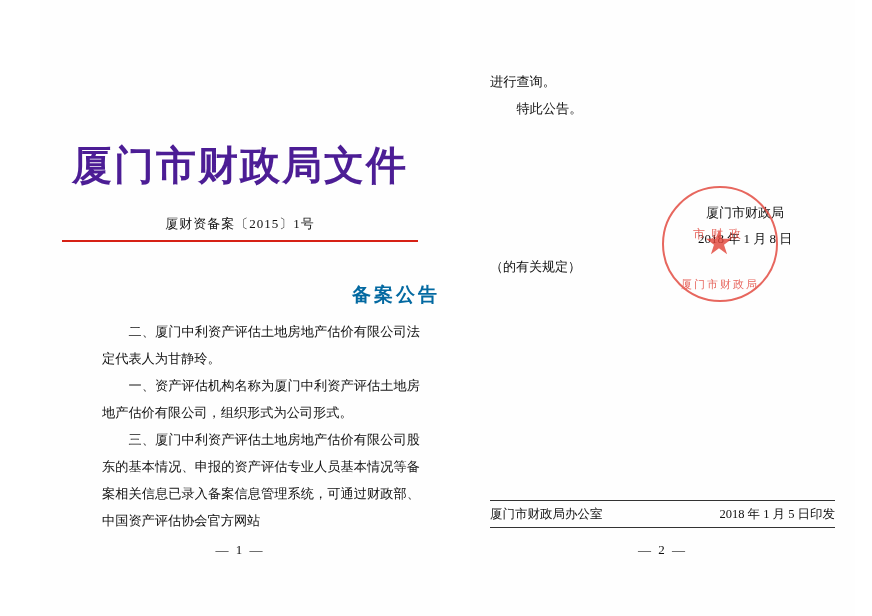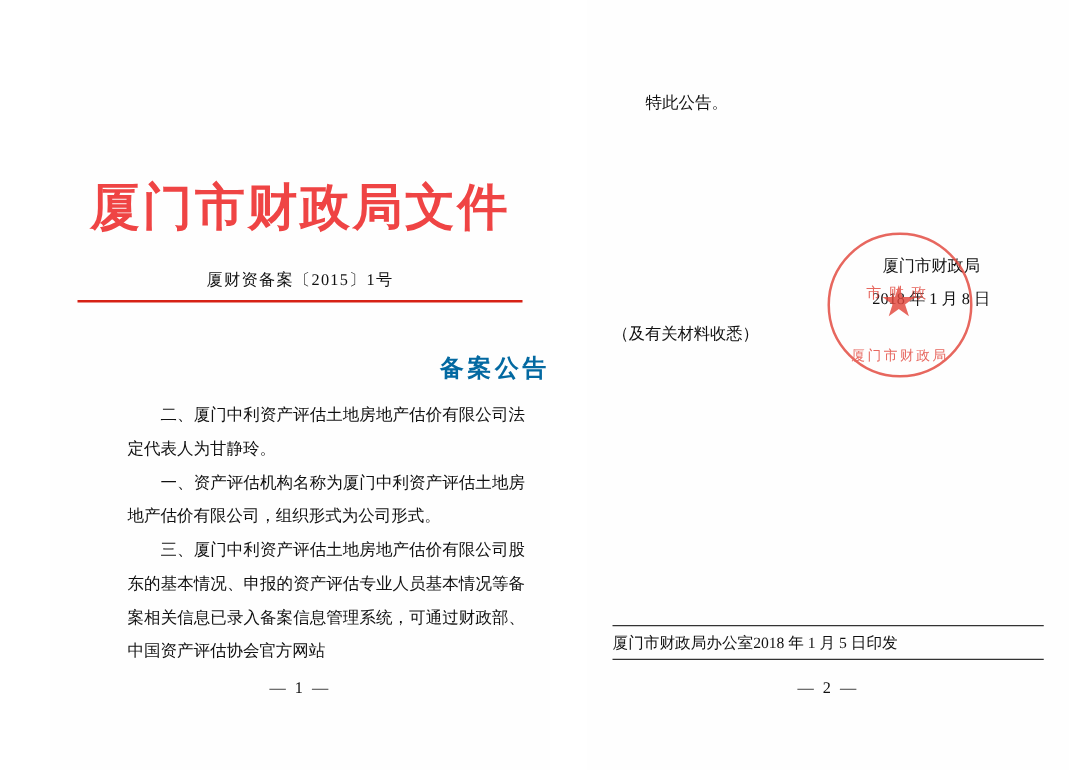--- a/index.html
+++ b/index.html
@@ -35,21 +35,21 @@
     left: 470px;
     width: 385px;
     height: 616px;
   }
   .doc-title {
     position: absolute;
     top: 138px;
     left: 0;
     width: 400px;
     text-align: center;
-    color: #ef4444;
+    color: #4c1d95;
     font-family: "Liberation Serif", "DejaVu Serif", serif;
     font-weight: bold;
     font-size: 40px;
     letter-spacing: 2px;
     white-space: nowrap;
   }
   .doc-number {
     position: absolute;
     top: 215px;
     left: 0;
@@ -190,20 +190,21 @@
     width: 345px;
     height: 1px;
     background: #333;
   }
   .footer-row {
     position: absolute;
     top: 506px;
     left: 20px;
     width: 345px;
     display: flex;
+    justify-content: space-between;
     font-size: 12.5px;
     color: #111;
   }
   .footer-rule2 {
     position: absolute;
     top: 527px;
     left: 20px;
     width: 345px;
     height: 1px;
     background: #333;
@@ -229,35 +230,36 @@
       <p>一、资产评估机构名称为厦门中利资产评估土地房地产估价有限公司，组织形式为公司形式。</p>
       <p>三、厦门中利资产评估土地房地产估价有限公司股东的基本情况、申报的资产评估专业人员基本情况等备案相关信息已录入备案信息管理系统，可通过财政部、中国资产评估协会官方网站</p>
     </div>
 
     <div class="page-num">— 1 —</div>
   </div>
 
   <div class="sheet sheet-right">
 
     <div class="body-right">
+      <p class="noindent">进行查询。</p>
       <p>特此公告。</p>
     </div>
 
     <div class="signature-block">
       <div>厦门市财政局</div>
       <div>2018 年 1 月 8 日</div>
     </div>
 
     <div class="seal">
       <div class="seal-top">市财政</div>
       <div class="star">★</div>
       <div class="seal-bottom">厦门市财政局</div>
     </div>
 
-    <div class="public-note">（及有关材料收悉）</div>
+    <div class="public-note">（的有关规定）</div>
 
     <div class="footer-rule"></div>
     <div class="footer-row">
       <span>厦门市财政局办公室</span>
       <span>2018 年 1 月 5 日印发</span>
     </div>
     <div class="footer-rule2"></div>
 
     <div class="page-num" style="width:345px;left:20px;">— 2 —</div>
   </div>

